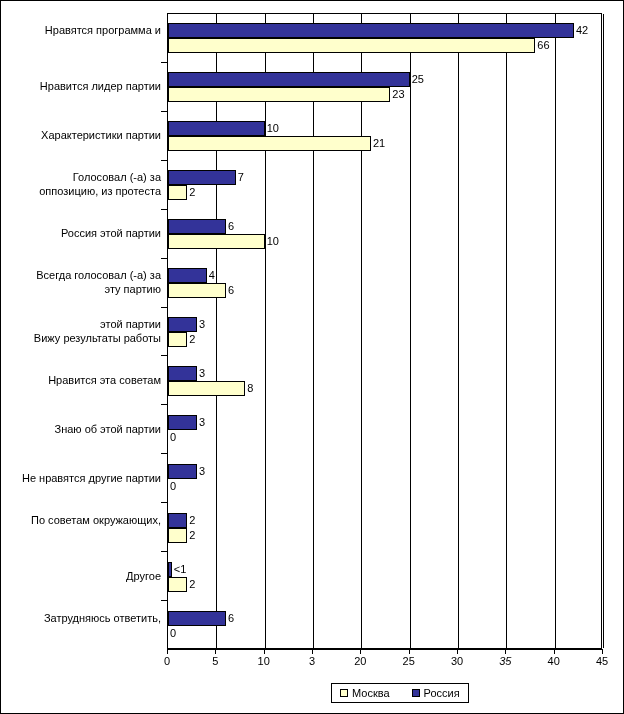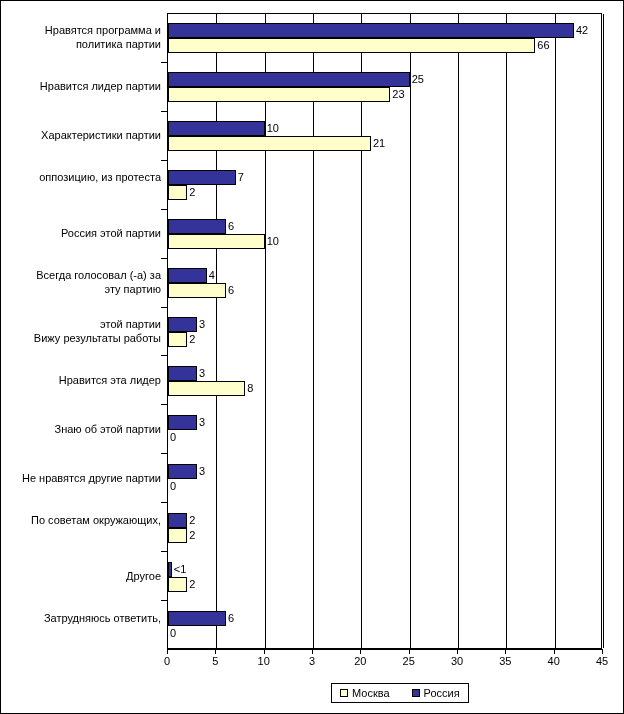--- a/index.html
+++ b/index.html
@@ -217,44 +217,44 @@
       <div class="ytick" style="top: 403.385px;"></div>
       <div class="ytick" style="top: 452.308px;"></div>
       <div class="ytick" style="top: 501.231px;"></div>
       <div class="ytick" style="top: 550.154px;"></div>
       <div class="ytick" style="top: 599.077px;"></div>
     </div>
 
   <div id="cat-labels">
       <div class="cat-label" style="top: 22.4615px;">
         <div>Нравятся программа и</div>
-        <div>политика партии</div>
       </div>
       <div class="cat-label" style="top: 78.3846px;">
         <div>Нравится лидер партии</div>
       </div>
       <div class="cat-label" style="top: 127.308px;">
         <div>Характеристики партии</div>
       </div>
       <div class="cat-label" style="top: 169.231px;">
+        <div>Голосовал (-а) за</div>
         <div>оппозицию, из протеста</div>
       </div>
       <div class="cat-label" style="top: 225.154px;">
         <div>Россия этой партии</div>
       </div>
       <div class="cat-label" style="top: 267.077px;">
         <div>Всегда голосовал (-а) за</div>
         <div>эту партию</div>
       </div>
       <div class="cat-label" style="top: 316px;">
         <div>этой партии</div>
         <div>Вижу результаты работы</div>
       </div>
       <div class="cat-label" style="top: 371.923px;">
-        <div>Нравится эта лидер</div>
+        <div>Нравится эта советам</div>
       </div>
       <div class="cat-label" style="top: 420.846px;">
         <div>Знаю об этой партии</div>
       </div>
       <div class="cat-label" style="top: 469.769px;">
         <div>Не нравятся другие партии</div>
       </div>
       <div class="cat-label" style="top: 511.692px;">
         <div>По советам окружающих,</div>
       </div>
@@ -276,21 +276,21 @@
       <div class="xtick-label" style="left: 262.667px;">10</div>
       <div class="xtick" style="left: 311px;"></div>
       <div class="xtick-label" style="left: 311px;">3</div>
       <div class="xtick" style="left: 359.333px;"></div>
       <div class="xtick-label" style="left: 359.333px;">20</div>
       <div class="xtick" style="left: 407.667px;"></div>
       <div class="xtick-label" style="left: 407.667px;">25</div>
       <div class="xtick" style="left: 456px;"></div>
       <div class="xtick-label" style="left: 456px;">30</div>
       <div class="xtick" style="left: 504.333px;"></div>
-      <div class="xtick-label" style="left: 504.333px;">35</div>
+      <div class="xtick-label" style="left: 504.333px; font-style: italic;">35</div>
       <div class="xtick" style="left: 552.667px;"></div>
       <div class="xtick-label" style="left: 552.667px;">40</div>
       <div class="xtick" style="left: 601px;"></div>
       <div class="xtick-label" style="left: 601px;">45</div>
     </div>
 
   <div class="legend">
     <div class="legend-item">
       <span class="legend-swatch s-moscow"></span>
       <span>Москва</span>

